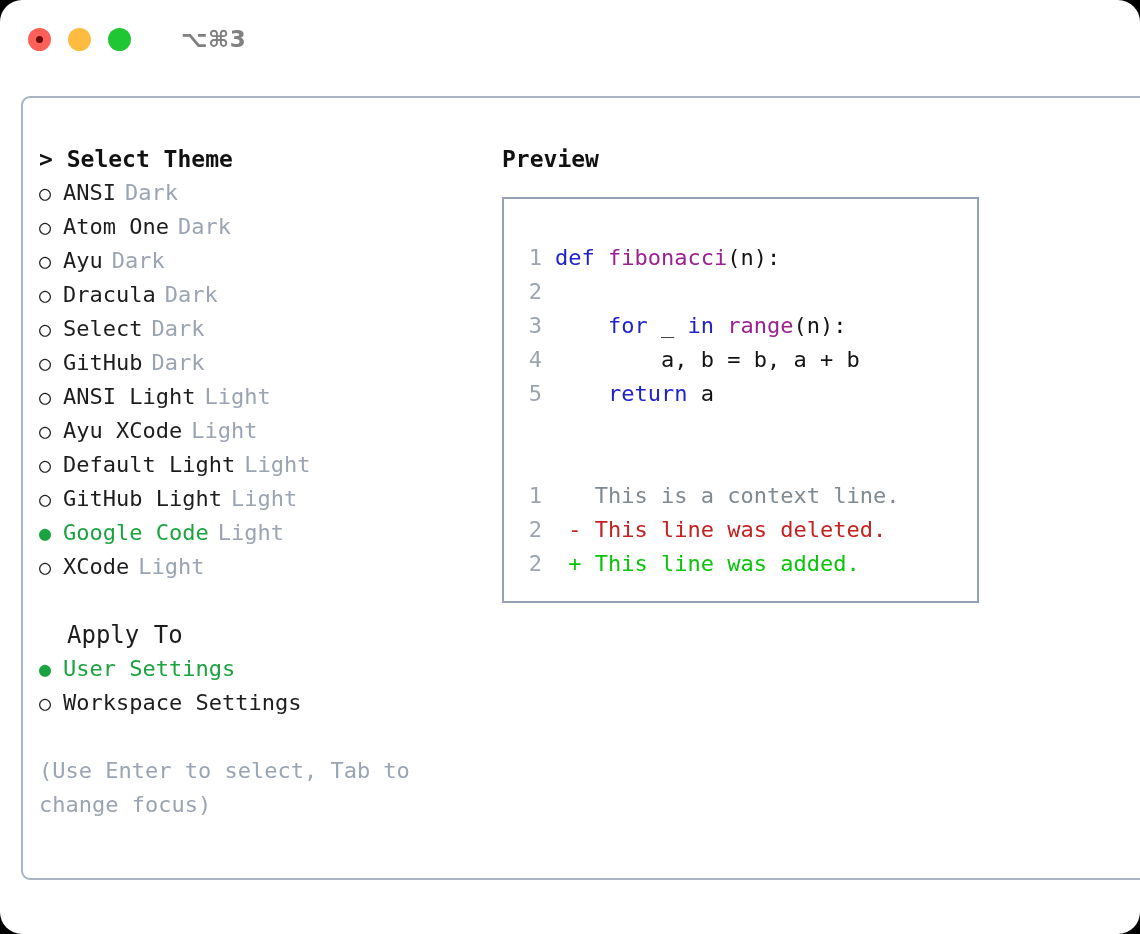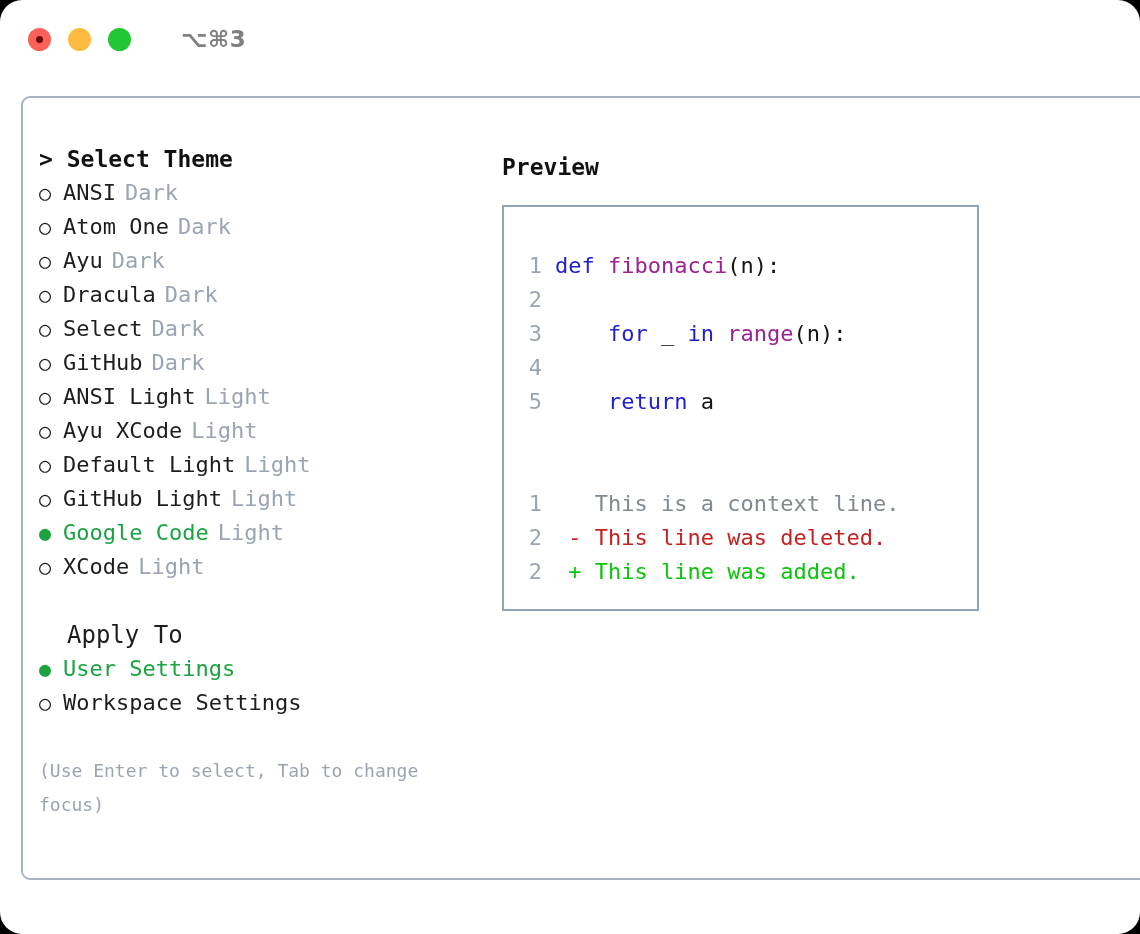--- a/index.html
+++ b/index.html
@@ -137,34 +137,33 @@
     font-size: 24px;
     color: #1d1d1d;
     line-height: 34px;
     padding-left: 28px;
     white-space: pre;
   }
 
   #hint-text {
     margin-top: 34px;
     color: #9aa4b2;
-    font-size: 18px;
+    font-size: 22px;
     line-height: 34px;
     width: 412px;
     white-space: normal;
   }
 
   
   #preview-heading {
     font-size: 23px;
     font-weight: bold;
     color: #111111;
     line-height: 34px;
     white-space: pre;
-    margin-top: 8px;
   }
   #preview-box {
     margin-top: 21px;
     width: 477px;
     height: 406px;
     border: 2px solid #94a3b3;
     box-sizing: border-box;
     background: #ffffff;
     padding: 42px 0 0 10px;
   }
@@ -241,21 +240,21 @@
     </div>
 
     <div id="preview-column">
       <div id="preview-heading">Preview</div>
 
       <div id="preview-box">
         <div id="code-block">
             <div class="code-line"><span class="ln">1</span><span class="code-text"><span class="tok-kw">def </span><span class="tok-fn">fibonacci</span><span class="tok-pl">(n):</span></span></div>
             <div class="code-line"><span class="ln">2</span></div>
             <div class="code-line"><span class="ln">3</span><span class="code-text"><span class="tok-pl">    </span><span class="tok-kw">for</span><span class="tok-pl"> _ </span><span class="tok-kw">in</span><span class="tok-pl"> </span><span class="tok-fn">range</span><span class="tok-pl">(n):</span></span></div>
-            <div class="code-line"><span class="ln">4</span></div>
+            <div class="code-line"><span class="ln">4</span><span class="code-text"><span class="tok-pl">        a, b = b, a + b</span></span></div>
             <div class="code-line"><span class="ln">5</span><span class="code-text"><span class="tok-pl">    </span><span class="tok-kw">return</span><span class="tok-pl"> a</span></span></div>
           </div>
         <div class="blank-line"></div>
         <div class="blank-line"></div>
         <div id="diff-block">
             <div class="code-line"><span class="ln">1</span><span class="diff-ctx">   </span><span class="diff-ctx">This is a context line.</span></div>
             <div class="code-line"><span class="ln">2</span><span class="diff-del"> - </span><span class="diff-del">This line was deleted.</span></div>
             <div class="code-line"><span class="ln">2</span><span class="diff-add"> + </span><span class="diff-add">This line was added.</span></div>
           </div>
       </div>

